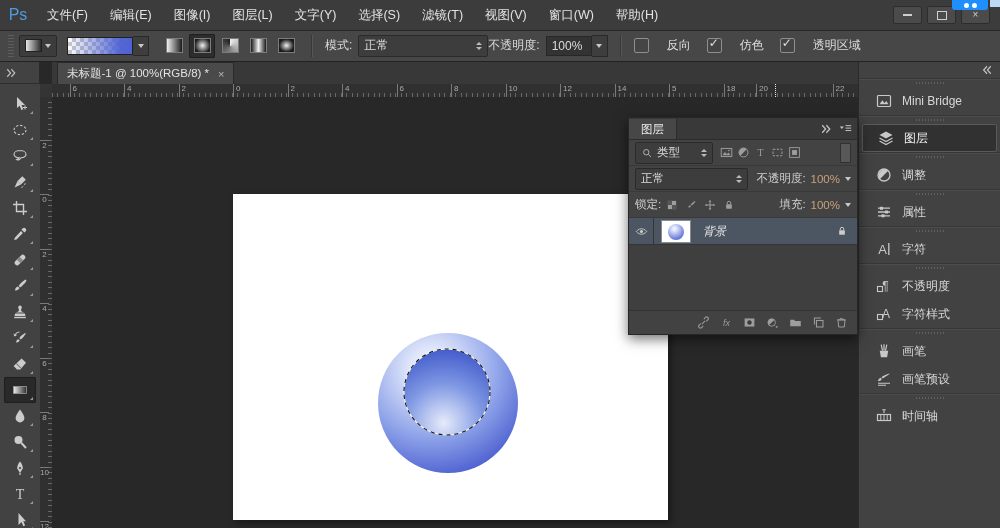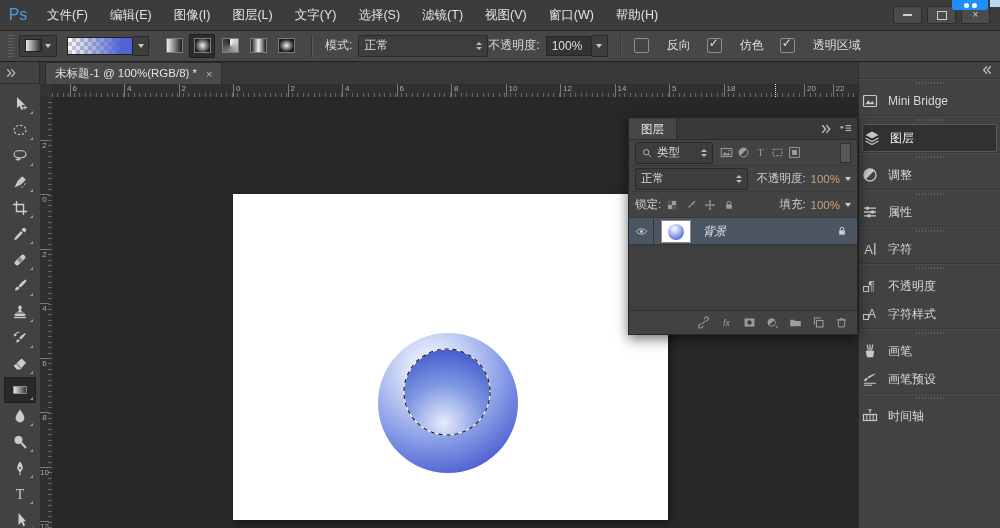--- a/index.html
+++ b/index.html
@@ -61,21 +61,21 @@
   .val-box{height:18px;min-width:34px;background:#333;border:1px solid #272727;display:flex;align-items:center;padding:0 5px;color:#dcdcdc}
   .val-btn{width:15px;height:20px;background:#3e3e3e;border:1px solid #292929;border-left:none;display:flex;align-items:center;justify-content:center}
   .vsep{width:1px;height:22px;background:#383838;border-right:1px solid #565656;margin:0 12px}
   .cb-item{display:flex;align-items:center;gap:18px;margin-right:16px}
   .cb{width:13px;height:13px;background:#454545;border:1px solid #8e8e8e;border-radius:2px;position:relative}
   .cb.checked::after{content:"✓";position:absolute;left:1px;top:-3px;color:#e0e0e0;font-size:12px;font-weight:bold}
 
   
   #tool-header{position:absolute;left:0;top:62px;width:40px;height:22px;background:#424242;
     border-bottom:1px solid #2e2e2e;border-right:1px solid #2b2b2b;display:flex;align-items:center;padding-left:5px;box-sizing:border-box}
-  #tabbar{position:absolute;left:40px;top:62px;width:818px;height:22px;background:#383838;
+  #tabbar{position:absolute;left:52px;top:62px;width:818px;height:22px;background:#383838;
     border-bottom:1px solid #2a2a2a;display:flex;}
   .doc-tab{height:21px;background:#4a4a4a;border:1px solid #2a2a2a;border-bottom:none;margin-left:5px;
     display:flex;align-items:center;padding:0 9px;font-size:11.5px;color:#e2e2e2;white-space:nowrap}
   .tab-close{margin-left:9px;color:#b8b8b8;font-size:11px}
 
   
   #toolbox{position:absolute;left:0;top:84px;width:40px;bottom:0;background:#424242;border-right:1px solid #2b2b2b;
     display:flex;flex-direction:column;align-items:center;overflow:hidden}
   .tooldots{width:22px;height:3px;margin:4px 0 3px;
     background:repeating-linear-gradient(90deg,#5d5d5d 0 1px,transparent 1px 3px)}
@@ -132,21 +132,21 @@
   .layer-name{margin-left:12px;font-style:italic;color:#e6e6e6}
   .layer-lock{margin-left:auto;margin-right:9px}
   .lp-bottom{position:absolute;bottom:0;left:0;right:0;height:23px;background:#424242;border-top:1px solid #323232;
     display:flex;align-items:center;justify-content:flex-end;gap:10px;padding:0 9px}
 
   
   #dock{position:absolute;left:858px;top:62px;right:0;bottom:0;background:#424242;border-left:1px solid #2b2b2b;box-sizing:border-box}
   .dock-head{height:16px;display:flex;justify-content:flex-end;align-items:center;padding:0 7px}
   .dock-sep{height:8px;border-top:1px solid #373737;box-shadow:0 1px 0 #4c4c4c inset;display:flex;justify-content:center;align-items:center}
   .dock-sep i{width:28px;height:2px;background:repeating-linear-gradient(90deg,#606060 0 1px,transparent 1px 3px)}
-  .dock-item{height:28px;display:flex;align-items:center;gap:10px;padding:0 2px;margin:0 1px;color:#d8d8d8;font-size:12px;white-space:nowrap}
+  .dock-item{height:28px;display:flex;align-items:center;gap:10px;padding:0 16px;margin:0 1px;color:#d8d8d8;font-size:12px;white-space:nowrap}
   .dock-item.sel{background:#313131;box-shadow:inset 0 0 0 1px #5a5a5a;margin:0 3px;border-radius:2px;color:#f2f2f2}
 </style>
 </head>
 <body style="--valcol: #c8a179; --selrow: #4c5662; --badge: #1f8fff; --sp-edge: #4355cc; --sp-mid: #8ba0e8; --sp-hi: #f6f8ff;">
 
 <div id="menubar">
   <span class="ps-logo">Ps</span>
   <nav id="menus" style="display:flex">
       <div class="menu-item">文件(F)</div>
       <div class="menu-item">编辑(E)</div>
@@ -407,21 +407,21 @@
     <span class="hlab" style="left: 181px;">0</span>
     <span class="hlab" style="left: 235.5px;">2</span>
     <span class="hlab" style="left: 290px;">4</span>
     <span class="hlab" style="left: 344.5px;">6</span>
     <span class="hlab" style="left: 399px;">8</span>
     <span class="hlab" style="left: 453.5px;">10</span>
     <span class="hlab" style="left: 508px;">12</span>
     <span class="hlab" style="left: 562.5px;">14</span>
     <span class="hlab" style="left: 617px;">5</span>
     <span class="hlab" style="left: 671.5px;">18</span>
-    <span class="hlab" style="left: 752px;">20</span>
+    <span class="hlab" style="left: 704px;">20</span>
     <span class="hlab" style="left: 780.5px;">22</span>
     <span class="marker" style="left: 723px;"></span>
   </div>
 <div id="vruler">
     <span class="vlab" style="top: 42.5px;">2</span>
     <span class="vlab" style="top: 97px;">0</span>
     <span class="vlab" style="top: 151.5px;">2</span>
     <span class="vlab" style="top: 206px;">4</span>
     <span class="vlab" style="top: 260.5px;">6</span>
     <span class="vlab" style="top: 315px;">8</span>

